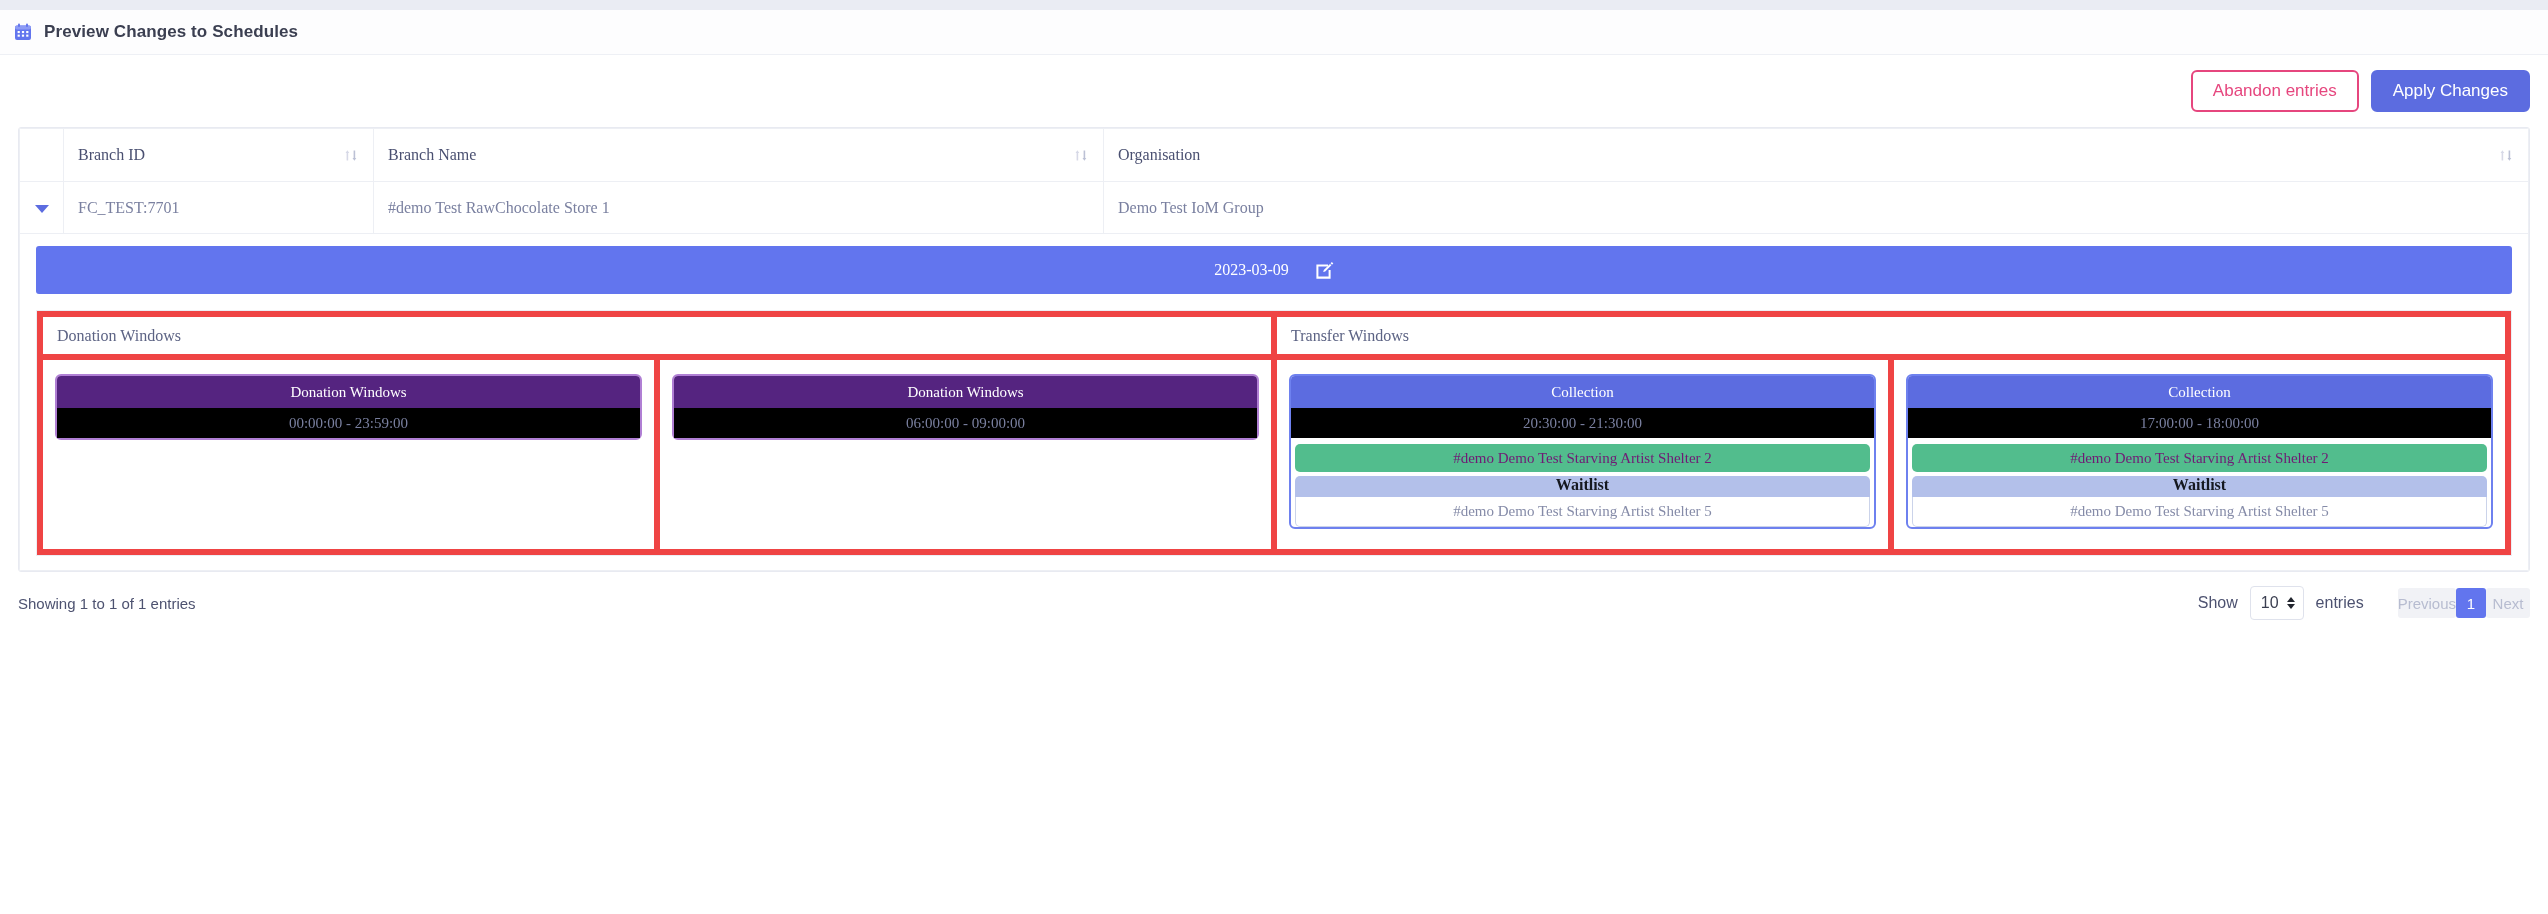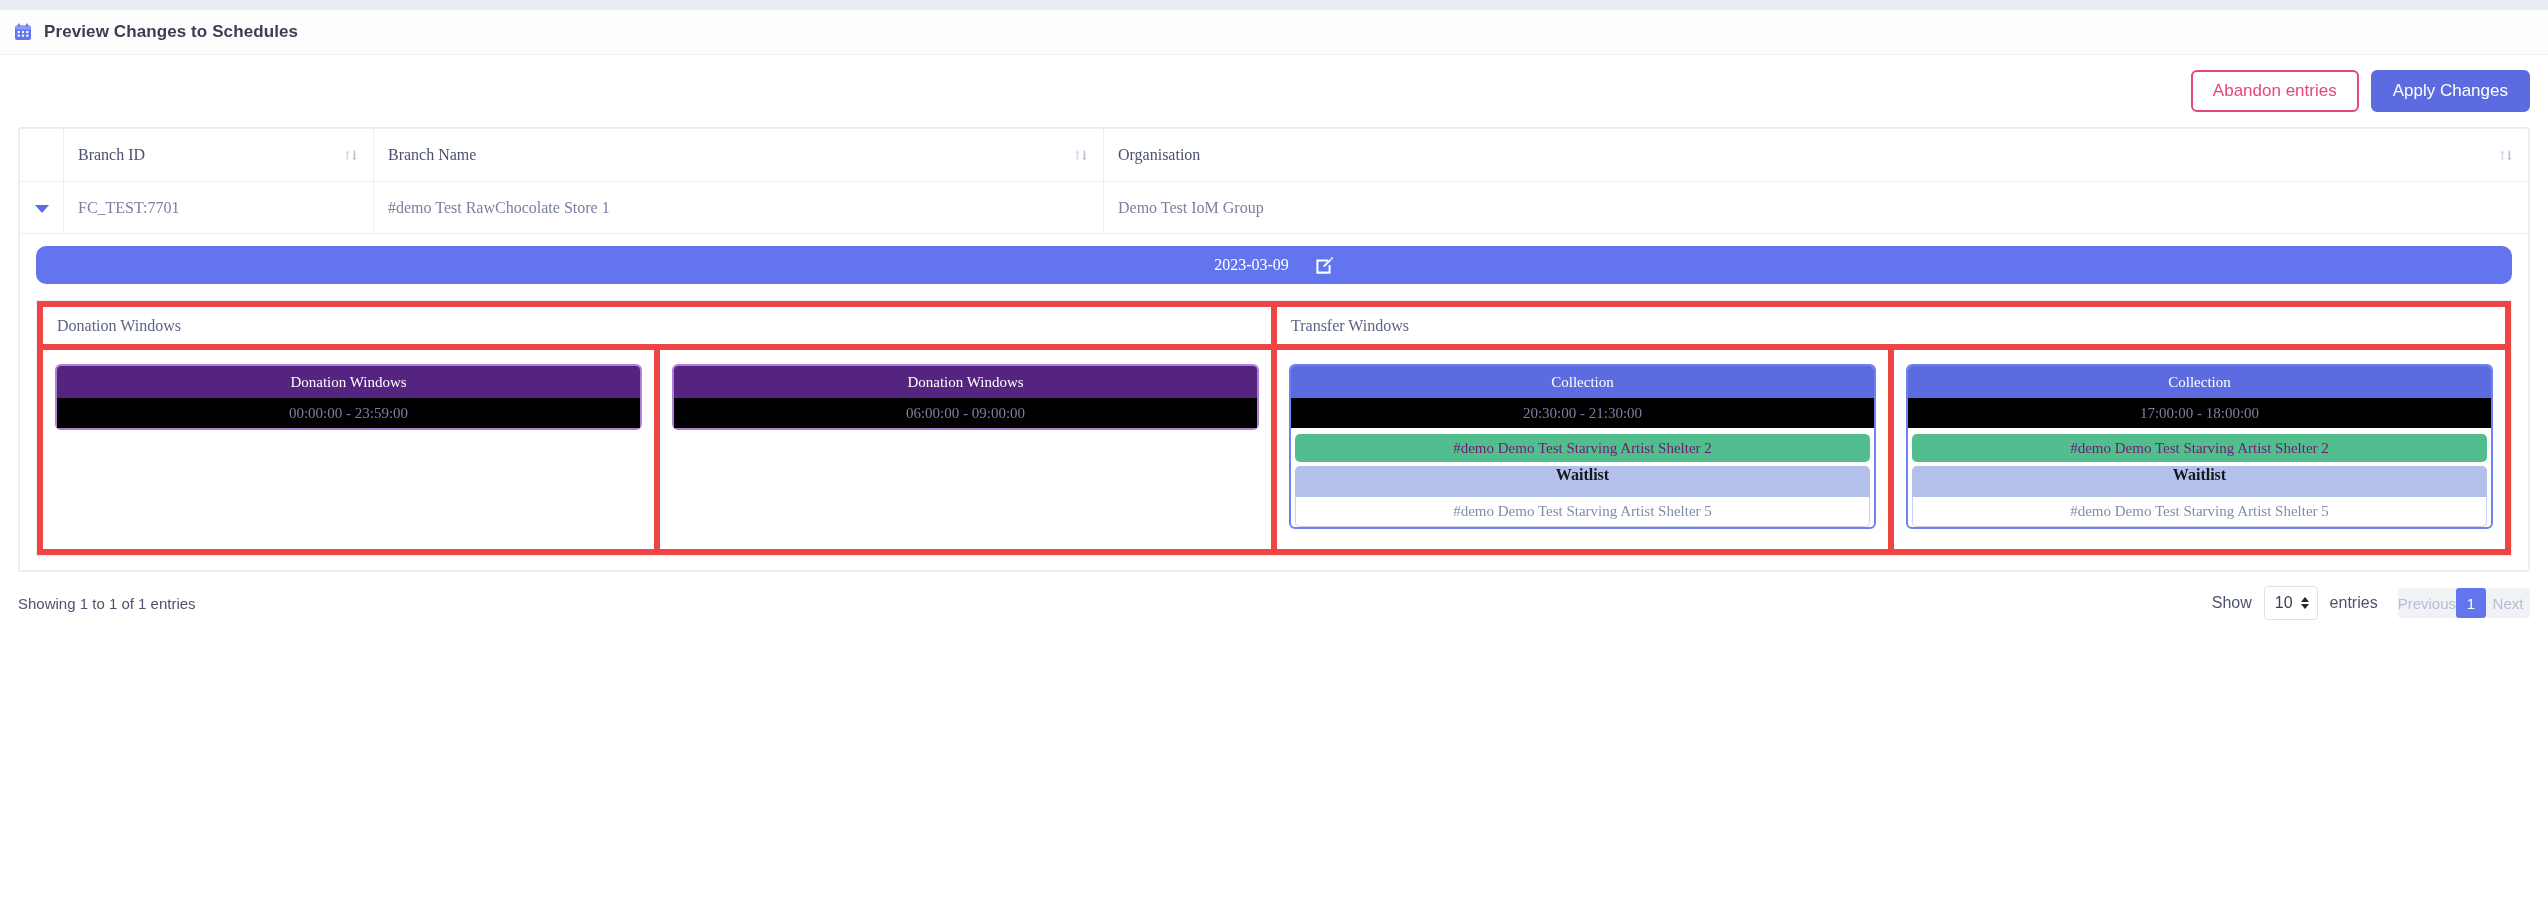--- a/index.html
+++ b/index.html
@@ -111,23 +111,23 @@
     border-top: 8px solid #5c6ce0;
     display: inline-block;
     cursor: pointer;
   }
 
   
   .detail-cell { padding: 12px 0 0 0 !important; background:#fff; }
 
   .date-bar {
     margin: 0 16px 0 16px;
-    height: 38px;
+    height: 48px;
     background: #6275ee;
-    border-radius: 10px;
+    border-radius: 3px;
     display: flex;
     align-items: center;
     justify-content: center;
     gap: 26px;
     color: #fff;
     font-size: 16px;
     cursor: pointer;
   }
   .edit-ic { width: 19px; height: 19px; }
 
@@ -168,21 +168,21 @@
   .pill {
     margin: 6px 4px 0 4px;
     height: 28px;
     border-radius: 5px;
     display: flex; align-items: center; justify-content: center;
     font-size: 15px;
   }
   .pill-green { background: #52bd8d; color: #701a75; }
   .pill-wait {
     background: #b3c0ea; color: #15181f; font-weight: bold;
-    margin: 4px 4px 0 4px; height: 31px; border-radius: 5px 5px 0 0;
+    margin: 4px 4px 0 4px; height: 21px; border-radius: 5px 5px 0 0;
   }
   .wait-body {
     margin: 0 4px 0 4px;
     border: 1px solid #cbd3ea;
     border-top: none;
     border-radius: 0 0 5px 5px;
     height: 30px;
     display: flex; align-items: center; justify-content: center;
     font-size: 15px; color: #858ba8;
     background: #fff;
@@ -219,21 +219,21 @@
   .spin .dn { border-top: 5px solid #22252e; }
   .pg-btn {
     height: 30px; min-width: 44px;
     display: flex; align-items: center; justify-content: center;
     font-size: 15px;
     border-radius: 3px;
     cursor: pointer;
   }
   .pg-disabled { background: #f1f2f6; color: #b7bcd0; }
   .pg-active { background: #6275ee; color: #fff; min-width: 30px; }
-  .pg-group { display: flex; align-items: center; margin-left: 8px; }
+  .pg-group { display: flex; align-items: center; margin-left: 22px; }
 </style>
 </head>
 <body>
 
 <div class="page">
 
   <div class="top-strip"></div>
 
   <div class="page-header">
     <span class="cal-icon">

